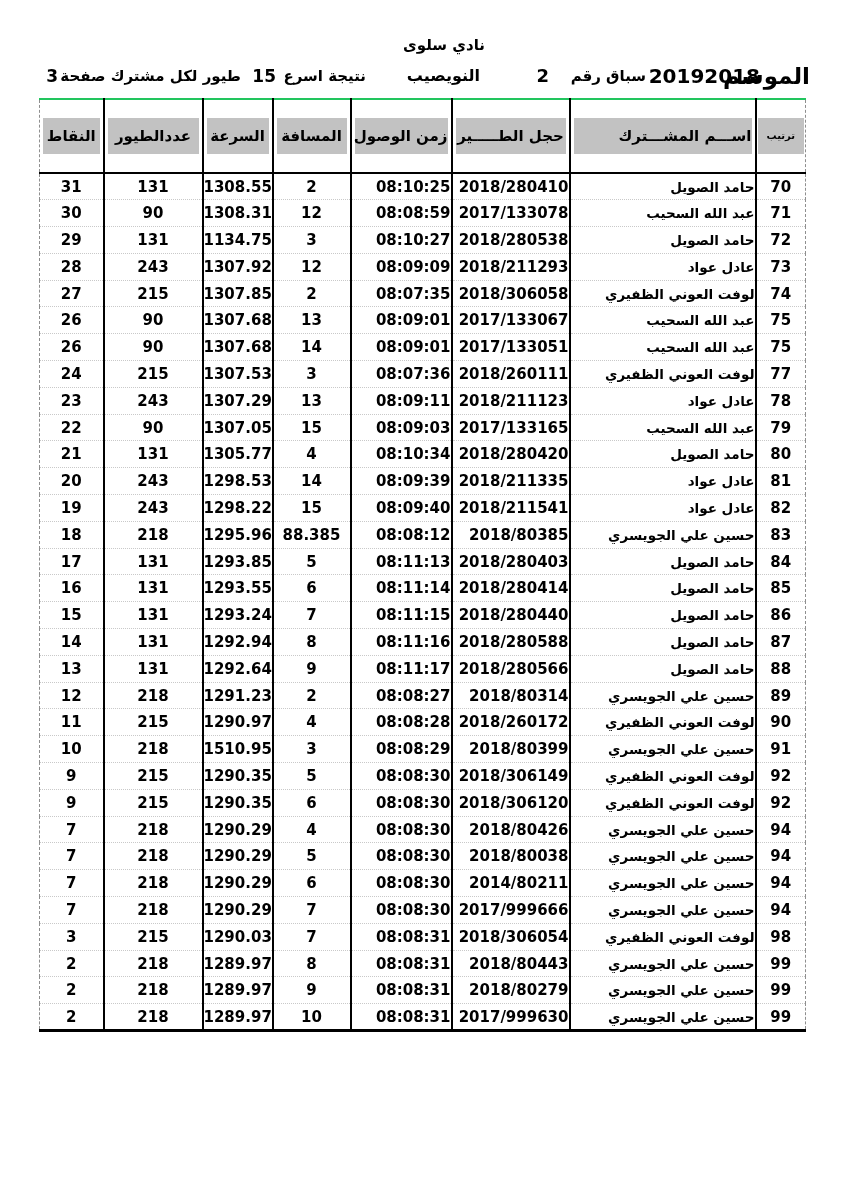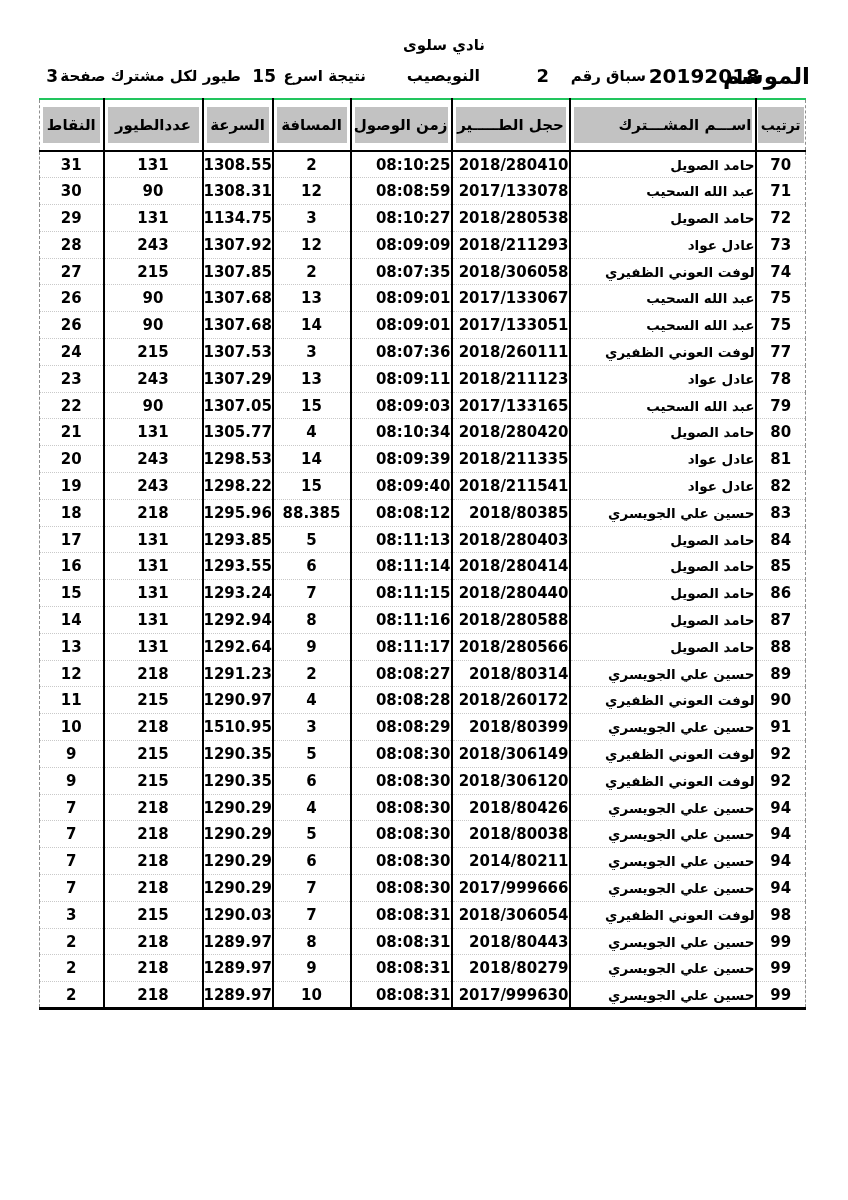--- a/index.html
+++ b/index.html
@@ -30,21 +30,21 @@
                    border-left:1px dashed #8f8f8f; border-right:1px dashed #8f8f8f;
                    border-bottom:3px solid #000; direction:rtl; }
   .results-table th, .results-table td { overflow:hidden; white-space:nowrap; }
 
   thead th { border-top:2px solid #22c55e; border-bottom:2px solid #000;
              height:44px; padding:0; vertical-align:middle; }
   thead th .hcell { margin:3px 3px; height:36px; line-height:36px;
                     background:#c2c2c2; font-size:15px; font-weight:bold;
                     text-align:center; }
   thead th.h-name .hcell { text-align:right; }
-  thead th.h-rank .hcell { margin:7px 1px; font-size:14px; }
+  thead th.h-rank .hcell { margin:18px 1px; font-size:10px; }
 
   .results-table th:not(:last-child),
   .results-table td:not(:last-child) { border-left:2px solid #000; }
 
   tbody td { height:26.8px; padding:0; font-size:15px; font-weight:bold;
              text-align:center; vertical-align:middle;
              border-bottom:1px dotted #c9c9c9; }
   tbody tr:last-child td { border-bottom:none; }
   td.c-name { text-align:right; font-size:13.5px; }
   td.c-num  { direction:ltr; }

